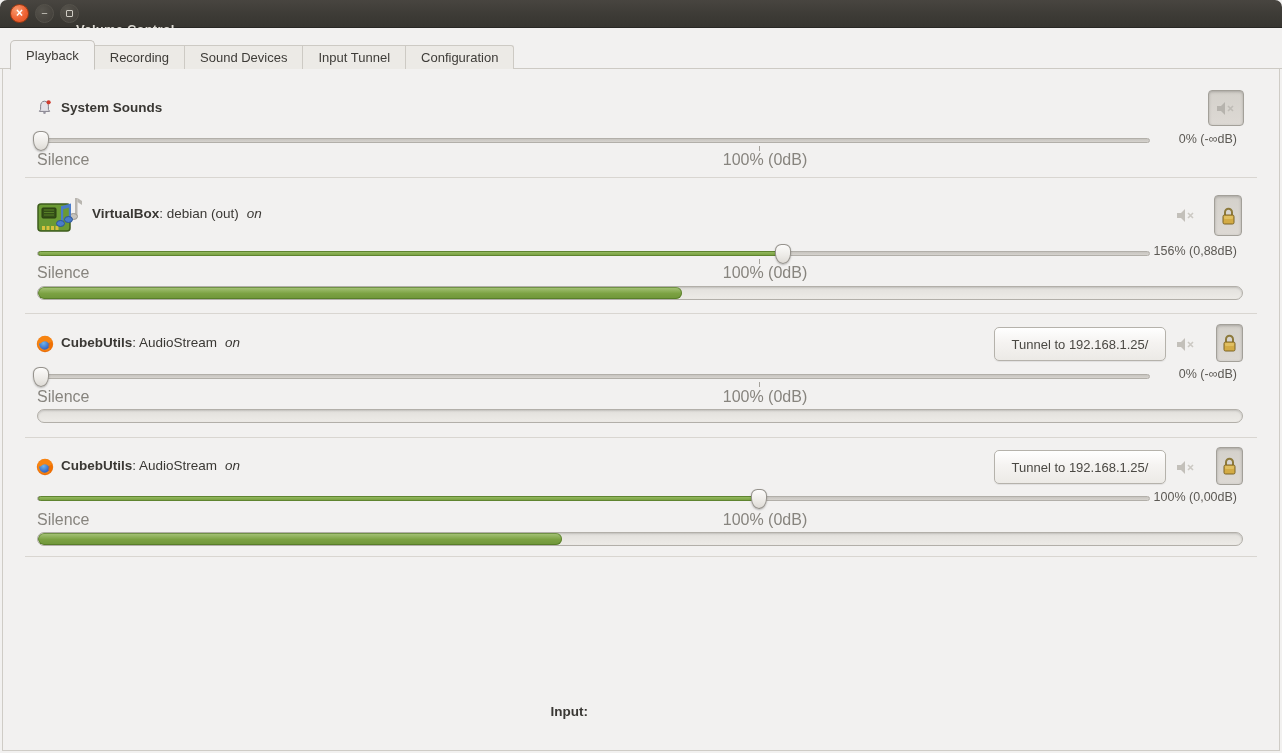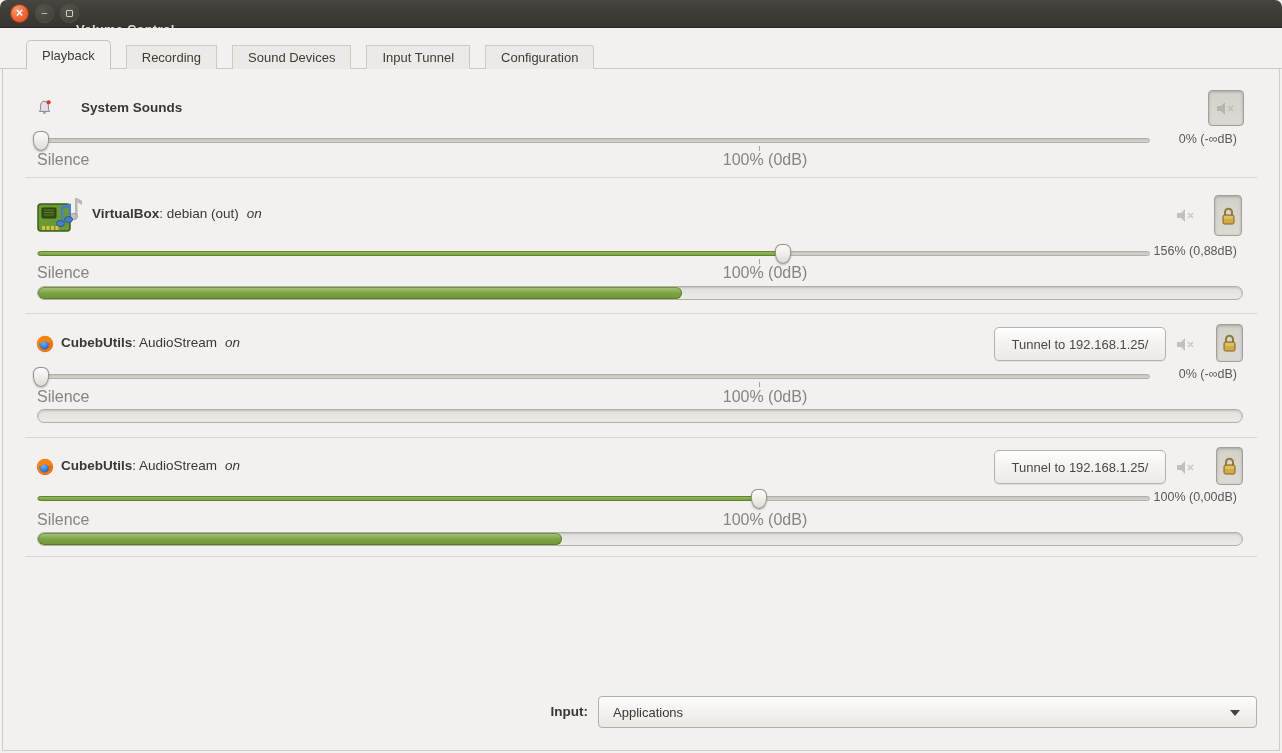--- a/index.html
+++ b/index.html
@@ -22,21 +22,21 @@
   .wbtn .maxsq { width:7px; height:7px; border:1.5px solid #cfccc4; border-radius:1px; }
   .win-title { position:absolute; left:76px; top:6px; font-size:13px; font-weight:bold;
     color:#dcd9d2; letter-spacing:.2px;margin-top:16px; }
 
   
   .tabbar { position:absolute; left:0; top:28px; width:1282px; height:41px; background:#f2f1f0; }
   .tabbar .baseline { position:absolute; left:0; bottom:0; width:100%; height:1px; background:#cdcac4; }
   .tabs { position:absolute; left:10px; bottom:0; display:flex; align-items:flex-end; }
   .tab { position:relative; font-size:13px; color:#3e3c38; padding:0 15px;
     height:24px; line-height:23px; background:#eceae6;
-    border:1px solid #cdcac4; border-bottom:none; margin-right:-1px; cursor:default;margin-left:16px; }
+    border:1px solid #cdcac4; border-bottom:none; margin-right:-1px; cursor:default; }
   .tab.active { height:30px; line-height:29px; background:#f2f1f0;
     border-radius:5px 5px 0 0; border:1px solid #c6c3bd; border-bottom:1px solid #f2f1f0;
     margin-bottom:-1px; z-index:3; }
   .tab:not(.active):first-child { border-radius:3px 0 0 0; }
   .tab:not(.active):last-child { border-radius:0 3px 0 0; }
 
   
   .frame { position:absolute; left:2px; top:69px; width:1278px; height:682px;
     background:#f2f1f0; border:1px solid #cfccc6; border-top:none; }
 
@@ -122,21 +122,21 @@
 
   <div class="frame"></div>
 
   <div class="flat-icon" style="left:36px; top:99px; width:17px; height:17px;">
     <svg width="17" height="17" viewBox="0 0 17 17">
       <path d="M8.5 2.2 C5.6 2.2 4.6 4.7 4.6 7.2 L4.6 10.4 L3.4 12.4 L13.6 12.4 L12.4 10.4 L12.4 7.2 C12.4 4.7 11.4 2.2 8.5 2.2 Z" fill="#e3e1e7" stroke="#83808b" stroke-width="1"></path>
       <circle cx="8.5" cy="13.7" r="1.3" fill="#9a97a2"></circle>
       <circle cx="12.6" cy="3.3" r="2.1" fill="#cf3b2e"></circle>
     </svg>
   </div>
-  <div class="stream-name" style="left:61px; top:100px;margin-left:20px;">
+  <div class="stream-name" style="left:61px; top:100px;">
     <span class="nm">System Sounds</span>
   </div>
   <div class="toggle-on" style="left:1208px; top:90px; width:36px; height:36px;">
     <svg width="20" height="15" viewBox="0 0 20 15">
       <polygon points="1,5 5,5 9,1 9,14 5,10 1,10" fill="#b6b3ad"></polygon>
       <path d="M12 5 L17 10 M17 5 L12 10" stroke="#bfbcb6" stroke-width="1.6" fill="none"></path>
     </svg>
   </div>
   <div class="vollab" style="right:45px; top:132px;">0% (-∞dB)</div>
   <div class="slider" style="top:130px;">
@@ -289,18 +289,14 @@
   </div>
   <div class="dimlab" style="left:37px; top:511px;">Silence</div>
   <div class="dimlab" style="left:765px; top:511px; transform:translateX(-50%);">100% (0dB)</div>
   <div class="meter" style="top:532px;">
     <div class="meter-fill" style="width: 43.5%;"></div>
   </div>
 
   <div class="sep" style="top:556px;"></div>
 
   <div class="show-label">Input:</div>
-  <div class="combo">
-    <span>Applications</span>
-    <span class="arrow"></span>
-  </div>
 
 </div>
 
 </body></html>

